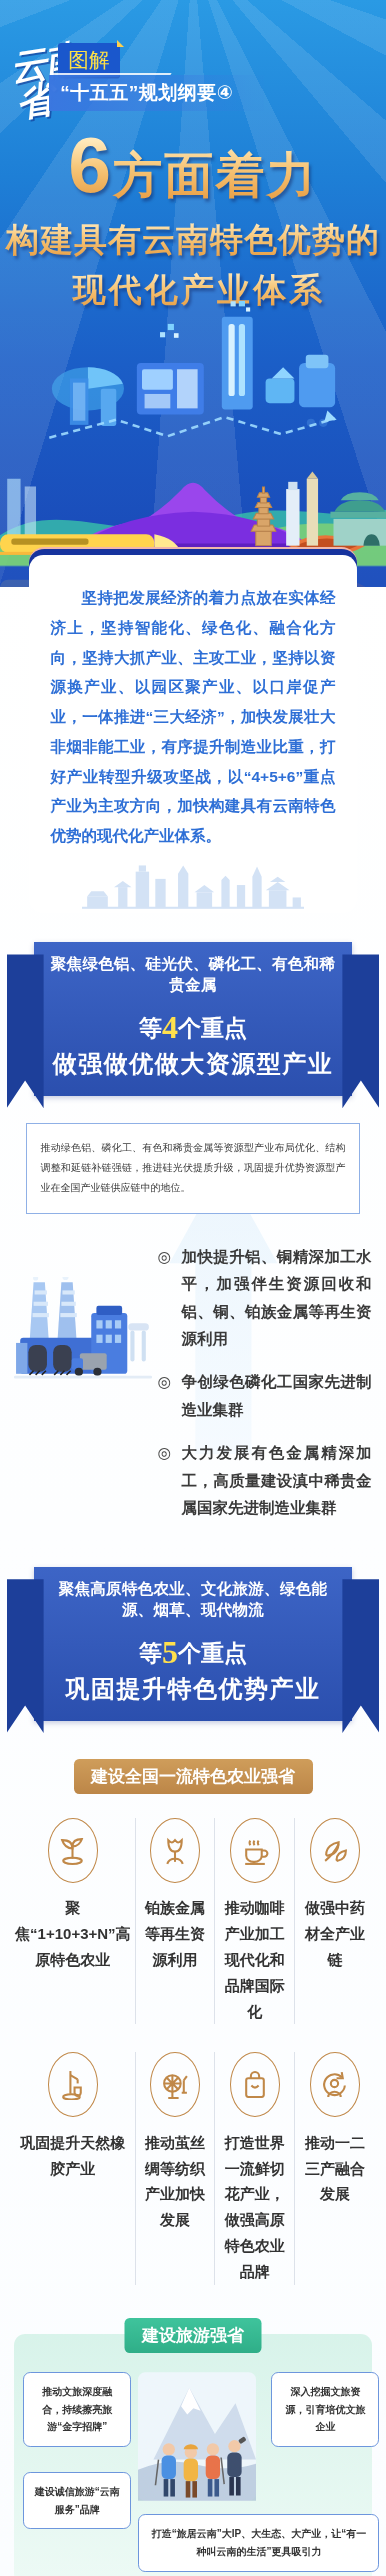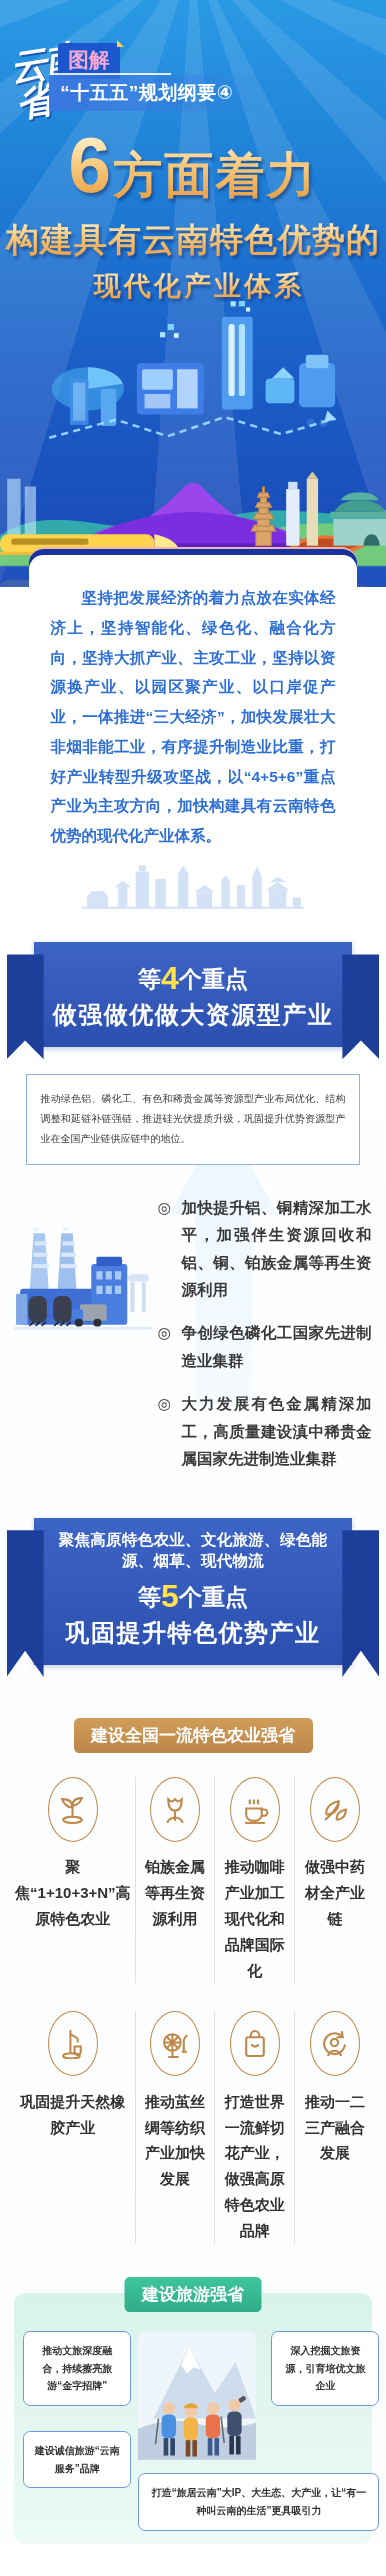--- a/index.html
+++ b/index.html
@@ -6,68 +6,68 @@
   body { width:386px; font-family:"Liberation Sans","DejaVu Sans",sans-serif; }
   .page { width:386px; position:relative; background:linear-gradient(180deg,#f3f8fd 0%,#ffffff 18%,#fbfdff 100%); overflow:hidden; }
 
   
   .header { position:relative; height:587px; overflow:hidden;
     background:linear-gradient(180deg,#2a9ae4 0%,#1e7fd6 30%,#1b5ec7 62%,#1a47b6 100%); }
   .rays { position:absolute; inset:0;
     background:repeating-conic-gradient(from 205deg at 50% -8%, rgba(255,255,255,.10) 0deg 9deg, rgba(255,255,255,0) 9deg 22deg); }
   .brand { position:absolute; left:13.4px; top:44px; width:88px; color:#fff; font-weight:800; font-style:italic;
     font-size:37px; line-height:.98; transform:rotate(-9deg); text-shadow:1.5px 2.1px 0 rgba(18,58,150,.65); letter-spacing:-2.1px; }
-  .badge { position:absolute; left:58px; top:43px; background:#1a57cc; color:#f9a8d4; font-size:20.6px; font-weight:700;
+  .badge { position:absolute; left:58px; top:43px; background:#1a57cc; color:#fde047; font-size:20.6px; font-weight:400;
     padding:3.1px 10.3px; border-radius:3.1px; box-shadow:0 1.5px 0 #0d3a96; }
   .badge::after { content:""; position:absolute; right:-4.1px; top:-3.1px; border-left:7.2px solid transparent; border-bottom:7.2px solid #ffd04d; transform:rotate(90deg); }
   .series { position:absolute; left:49px; top:75px; color:#fff; font-size:19px; font-weight:700; letter-spacing:0.5px;
     padding:5.2px 31px 5.2px 11.3px; background:linear-gradient(90deg,#3a77e0 0%,rgba(58,119,224,.05) 96%); }
   .series::before { content:""; position:absolute; left:2.1px; right:93px; top:-2.1px; height:2.1px; background:rgba(255,255,255,.85); transform:skewX(-30deg); }
   .title { position:absolute; top:135px; left:0; right:0; text-align:center; font-weight:800;
     filter:drop-shadow(2.1px 3.1px 1.5px rgba(15,30,90,.45)); }
   .gold { background:linear-gradient(180deg,#ffe9bb 8%,#f6c577 45%,#e9a24a 85%); -webkit-background-clip:text; background-clip:text; color:transparent; }
   .title .l1 { font-size:49px; letter-spacing:2.1px; }
   .title .l1 .num6 { font-size:77px; line-height:.8; }
   .title .l2 { font-size:33px; margin-top:9.3px; letter-spacing:1px; }
-  .title .l3 { font-size:27px; margin-top:5.2px; letter-spacing:3.1px;padding-left:12px; }
+  .title .l3 { font-size:33px; margin-top:5.2px; letter-spacing:3.1px;padding-left:12px; }
   .iso-illu { position:absolute; left:39px; top:301px; }
   .skyline { position:absolute; left:0; bottom:0; }
 
   
   .intro-wrap { position:relative; margin:-32px 29px 0; z-index:3; }
   .intro-back { position:absolute; left:0; right:0; top:-8.2px; height:41px; background:#16339e; border-radius:15.5px; border-top:2.1px solid #f0b6aa; }
   .intro-card { position:relative; background:#fff; border-radius:14.4px; padding:28px 21.6px 3.1px; overflow:hidden; }
   .intro-text { margin:0; color:#2e6fd6; font-size:15.5px; font-weight:700; line-height:1.92; text-align:justify; text-indent:2em; }
   .wm-skyline { display:block; margin:5.2px auto 0; }
 
   
   .ribbonA { position:relative; z-index:0; width:292px; margin:29px auto 0; padding:12.4px 13.4px 15.5px; text-align:center; color:#fff;
     background:linear-gradient(180deg,#3d65c6,#2b4fae); box-shadow:0 2.1px 5.2px rgba(30,50,130,.25); }
   .ribbonA::before,.ribbonA::after { content:""; position:absolute; top:12.4px; width:37px; height:100%; background:#1d3f9a; z-index:-1; }
   .ribbonA::before { left:-27px; clip-path:polygon(0 0,100% 0,100% 100%,50% 82%,0 100%); }
   .ribbonA::after  { right:-27px; clip-path:polygon(0 0,100% 0,100% 100%,50% 82%,0 100%); }
   .rA-top { font-size:15.5px; font-weight:700; letter-spacing:0.3px; }
-  .rA-mid { font-size:23px; font-weight:800; margin-top:6px; }
+  .rA-mid { font-size:23px; font-weight:800; margin-top:13px;font-family:Liberation Serif, serif; }
   .rA-mid .num { color:#ffe04d; font-size:32px; vertical-align:-2.1px; }
   .rA-bot { font-size:24px; font-weight:800; letter-spacing:1.5px; margin-top:2px; }
 
   
   .sumbox { width:305px; margin:27px auto 0; background:#fff; border:1px solid #8fb0e6; padding:14.4px 13.4px;
     font-size:10px; font-weight:400; color:#3a3a3a; line-height:2.0; text-align:justify; position:relative; z-index:1; }
   .s1row { display:flex; align-items:flex-start; margin:13.4px 14.4px 0; position:relative; }
   .arrow-wm { position:absolute; left:155px; top:-62px; width:108px; height:289px; z-index:0;
     background:linear-gradient(180deg,#e4f2fc,#f2f9ff); clip-path:polygon(50% 0,100% 34%,76% 34%,76% 100%,24% 100%,24% 34%,0 34%); opacity:.7; }
   .factory { flex:none; width:138px; margin-top:50px; position:relative; z-index:1; }
   .s1bullets { flex:1; padding-left:5.2px; position:relative; z-index:1; }
   .bullet { position:relative; padding-left:24px; font-size:15.5px; font-weight:600; color:#3a3a3a; line-height:1.78; margin-top:15.5px; text-align:justify; }
   .bullet .mk { position:absolute; left:0; top:0; color:#4a4a4a; }
 
   
   .pill { display:table; margin:0 auto; color:#fff; font-weight:700; font-size:17px; padding:6.2px 17.5px; border-radius:5.2px; white-space:nowrap; }
-  .pill-gold { background:linear-gradient(180deg,#cf9d5a,#bc8648); margin-top:53px;font-family:Liberation Mono, monospace; }
+  .pill-gold { background:linear-gradient(180deg,#cf9d5a,#bc8648); margin-top:38px;font-family:Liberation Mono, monospace; }
   .agri-grid { display:grid; grid-template-columns:repeat(4,1fr); width:364px; margin:24px auto 0; row-gap:28px; }
   .agri-cell { padding:0 4.1px; text-align:center; }
   .agri-cell:not(:nth-child(4n)) { border-right:0.5px solid #dde2ea; }
   .oval { width:48px; height:63px; border:1.5px solid #c08848; border-radius:50%; margin:0 auto 12.4px; display:flex; align-items:center; justify-content:center; }
   .agri-label { font-size:15px; color:#333; font-weight:600; line-height:1.72; }
 
   .scard { position:relative; width:358px; margin:49px auto 0; border-radius:11.3px; padding:33px 9.3px 13.4px; box-sizing:border-box; }
   .pill-float { position:absolute; top:-15.5px; left:50%; transform:translateX(-50%); }
   .card-tourism { background:linear-gradient(180deg,#d8f3ea,#edfaf5); }
   .pill-tourism { background:linear-gradient(180deg,#3fc49c,#2fae88); }
@@ -208,20 +208,21 @@
               <path d="M364 50 h30 l-15 -10 Z"></path>
             </g>
           <rect x="408" y="80" width="16" height="20"></rect>
           <rect x="0" y="98" width="430" height="4"></rect>
         </g>
       </svg>
     </div>
   </div>
 
   <div class="ribbonA">
+    <div class="rA-top">聚焦绿色铝、硅光伏、磷化工、有色和稀贵金属</div>
     <div class="rA-mid"><span>等</span><span class="num">4</span><span>个重点</span></div>
     <div class="rA-bot">做强做优做大资源型产业</div>
   </div>
 
   <div class="sumbox">推动绿色铝、磷化工、有色和稀贵金属等资源型产业布局优化、结构调整和延链补链强链，推进硅光伏提质升级，巩固提升优势资源型产业在全国产业链供应链中的地位。</div>
 
   <div class="s1row">
     <div class="arrow-wm"></div>
     <svg class="factory" width="138" height="103" viewBox="0 0 268 200">
       <path d="M38 10 l22 0 8 120 -38 0 Z" fill="#a8c8f2"></path>

